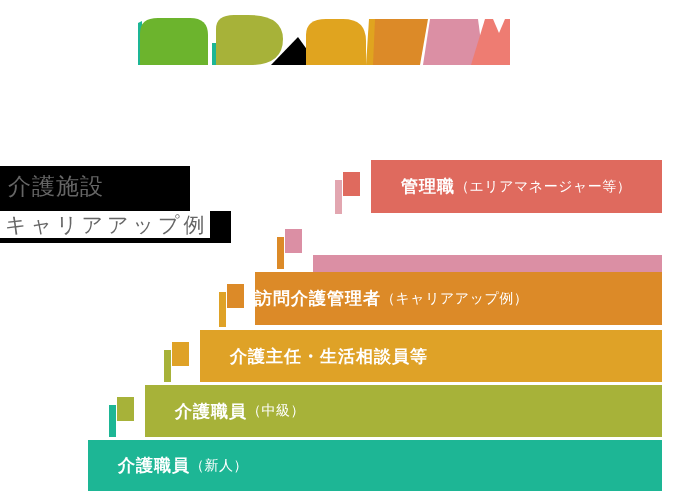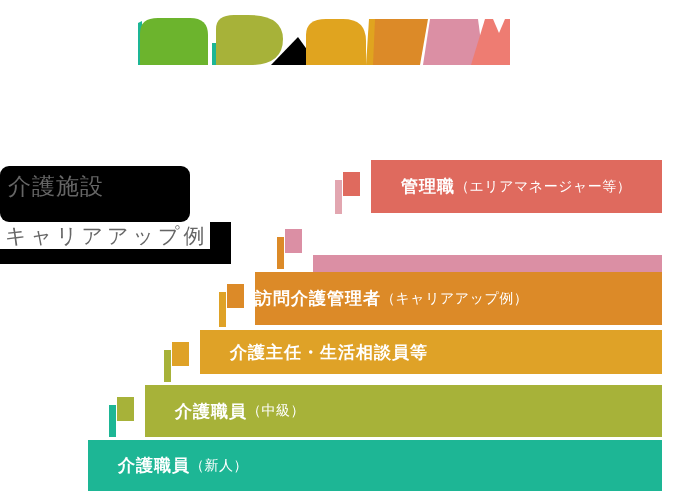--- a/index.html
+++ b/index.html
@@ -4,23 +4,23 @@
 <style>
   html,body{margin:0;padding:0;background:#ffffff;}
   body{font-family:"Liberation Sans","DejaVu Sans",sans-serif;}
   #stage{position:relative;width:678px;height:494px;background:#ffffff;overflow:hidden;}
 
   
   #banner{position:absolute;left:138px;top:11px;width:372px;height:54px;}
 
   
   #title-block{position:absolute;left:0;top:166px;}
-  #title-line1-box{display:block;width:182px;height:56px;background:#000000;
-      padding-left:8px;line-height:40px;font-size:23px;letter-spacing:1px;border-radius:9px;}
-  #title-line2-box{display:inline-block;background:#000000;padding:0 21px 15px 0;}
+  #title-line1-box{display:block;width:182px;height:45px;background:#000000;
+      padding-left:8px;line-height:40px;font-size:23px;letter-spacing:1px;}
+  #title-line2-box{display:inline-block;background:#000000;padding:0 21px 5px 0;}
   #title-line2-inner{display:inline-block;background:#ffffff;height:27px;line-height:28px;
       font-size:21px;letter-spacing:4px;padding:0 2px 0 5px;}
 
   
   .step-bar{position:absolute;right:16px;display:flex;align-items:center;}
   .step-main{font-size:17px;font-weight:bold;letter-spacing:1px;}
   .step-sub{font-size:14px;font-weight:normal;letter-spacing:0.5px;}
   .flag-pole{position:absolute;}
   .flag-rect{position:absolute;}
 </style>
@@ -65,21 +65,21 @@
         <span class="step-main">施設長</span>
       </div>
       <div class="flag-pole" style="left: 277px; top: 237px; width: 7px; height: 32px; background: rgb(220, 138, 40);"></div>
       <div class="flag-rect" style="left: 285px; top: 229px; width: 17px; height: 24px; background: rgb(219, 143, 164);"></div>
       <div class="step-bar" style="top: 272px; left: 255px; height: 53px; background: rgb(220, 138, 40); color: rgb(255, 255, 255); ">
         <span class="step-main">訪問介護管理者</span>
         <span class="step-sub">（キャリアアップ例）</span>
       </div>
       <div class="flag-pole" style="left: 219px; top: 292px; width: 7px; height: 35px; background: rgb(223, 162, 39);"></div>
       <div class="flag-rect" style="left: 227px; top: 284px; width: 17px; height: 24px; background: rgb(220, 138, 40);"></div>
-      <div class="step-bar" style="top: 330px; left: 200px; height: 44px; background: rgb(223, 162, 39); color: rgb(255, 255, 255); padding-left: 30px;">
+      <div class="step-bar" style="top: 330px; left: 200px; height: 52px; background: rgb(223, 162, 39); color: rgb(255, 255, 255); padding-left: 30px;">
         <span class="step-main">介護主任・生活相談員等</span>
       </div>
       <div class="flag-pole" style="left: 164px; top: 350px; width: 7px; height: 32px; background: rgb(167, 178, 57);"></div>
       <div class="flag-rect" style="left: 172px; top: 342px; width: 17px; height: 24px; background: rgb(223, 162, 39);"></div>
       <div class="step-bar" style="top: 385px; left: 145px; height: 52px; background: rgb(167, 178, 57); color: rgb(255, 255, 255); padding-left: 30px;">
         <span class="step-main">介護職員</span>
         <span class="step-sub">（中級）</span>
       </div>
       <div class="flag-pole" style="left: 109px; top: 405px; width: 7px; height: 32px; background: rgb(29, 182, 149);"></div>
       <div class="flag-rect" style="left: 117px; top: 397px; width: 17px; height: 24px; background: rgb(167, 178, 57);"></div>

